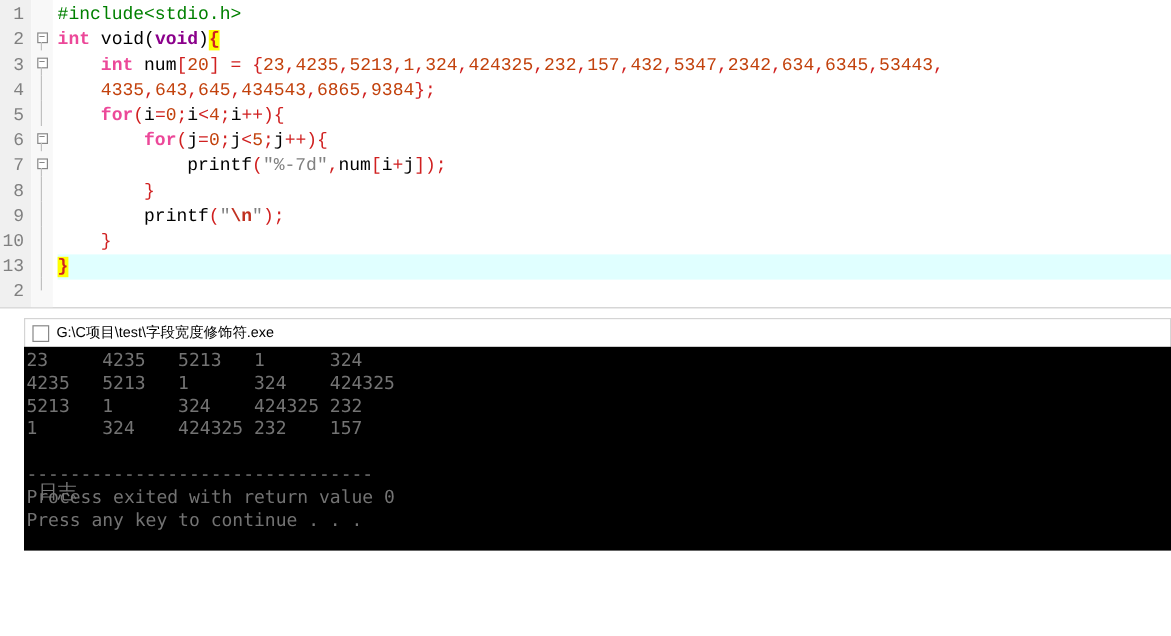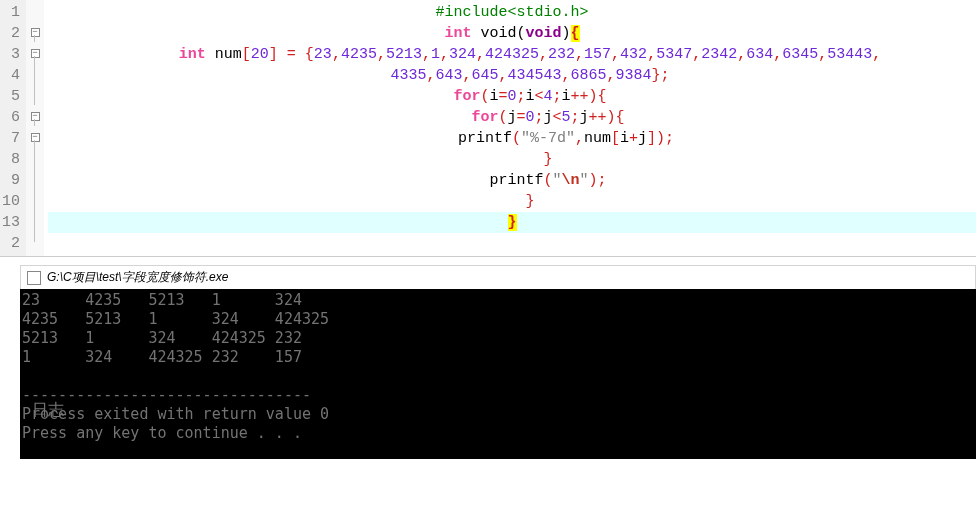--- a/index.html
+++ b/index.html
@@ -54,32 +54,31 @@
   left: 8px;
   top: 0;
   bottom: 0;
   width: 1px;
   background: #c0c0c0;
 }
 .code {
   flex: 1;
   padding: 2px 0 2px 4px;
   overflow: hidden;
-  text-align: center;
 }
 .code-line {
   height: 21px;
   line-height: 21px;
   white-space: pre;
 }
 .hl-cursor { background: #e0ffff; }
 .tok-pp { color: #008000; }
 .tok-kw { color: #ec4899; font-weight: bold; }
 .tok-type { color: #8b008b; font-weight: bold; }
-.tok-num { color: #6d28d9; }
+.tok-num { color: #c2410c; }
 .tok-str { color: #808080; }
 .tok-esc { color: #c03020; font-weight: bold; }
 .tok-brace-hl { color: #d02020; font-weight: bold; background: #ffff00; }
 .tok-op { color: #d02020; }
 .tok-id { color: #000; }
 .tok-punc { color: #000; }
 
 .console-wrap {
   margin-top: 8px;
   margin-left: 20px;
@@ -87,21 +86,20 @@
 .console-title {
   background: #fff;
   border: 1px solid #d4d4d4;
   border-bottom: none;
   padding: 3px 6px;
   font-family: "Microsoft YaHei", sans-serif;
   font-size: 12px;
   display: flex;
   align-items: center;
   gap: 6px;
-  font-style: italic;
 }
 .console-icon {
   width: 14px;
   height: 14px;
   border: 1px solid #888;
   background: #fff;
   display: inline-block;
 }
 .console {
   background: #000;

